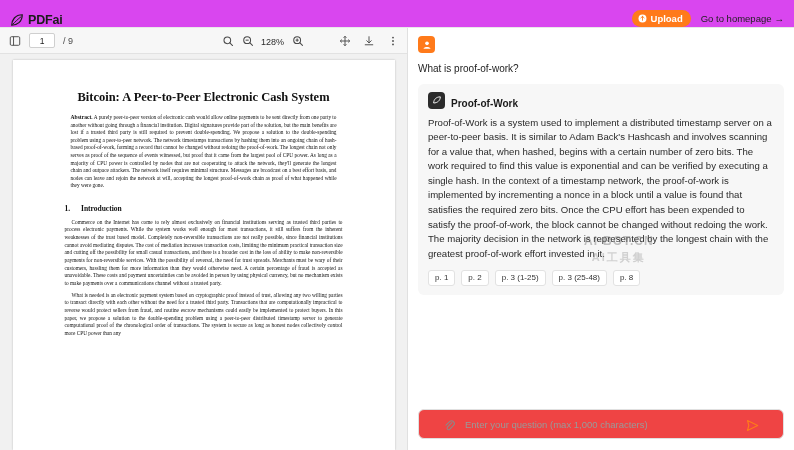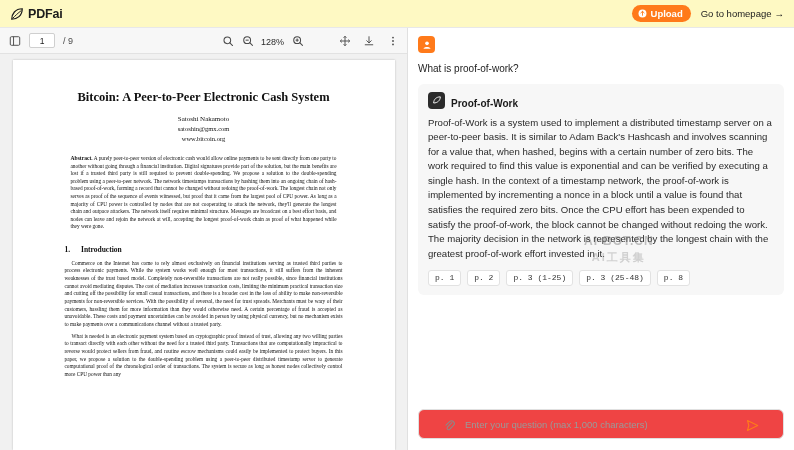--- a/index.html
+++ b/index.html
@@ -12,24 +12,24 @@
   }
   #app {
     width: 794px; height: 450px;
     display: flex; flex-direction: column;
     position: relative;
   }
 
   
   .topbar {
     height: 28px;
-    background: #fef9c3;
+    background: #d946ef;
     border-bottom: 1px solid #e8e8e8;
     display: flex;
-    align-items: center;
+    align-items: flex-end;
     padding: 0 10px;
     flex: 0 0 28px;
   }
   .brand {
     display: flex; align-items: center; gap: 4px;
   }
   .brand-mark { width: 14px; height: 14px; display: block; }
   .brand-name {
     font-size: 12.5px; font-weight: bold; color: #1b1b1b;
     letter-spacing: -0.2px;
@@ -233,21 +233,20 @@
   }
   .cite {
     background: #ffffff;
     border: 1px solid #e2e2e2;
     border-radius: 3px;
     font-size: 8px;
     color: #333;
     padding: 3px 6px;
     cursor: pointer;
     line-height: 1;
-    font-family: Liberation Mono, monospace;
   }
 
   
   .watermark {
     position: absolute;
     left: 176px; top: 206px;
     pointer-events: none;
     user-select: none;
     text-align: center;
     z-index: 5;
@@ -386,25 +385,20 @@
               <circle cx="7" cy="7" r="1.05" fill="#4a4a4a"></circle>
               <circle cx="7" cy="11" r="1.05" fill="#4a4a4a"></circle>
             </svg>
           </span>
         </div>
       </div>
 
       <div class="pdf-scroll">
         <div class="page">
           <div class="doc-title">Bitcoin: A Peer-to-Peer Electronic Cash System</div>
-          <div class="doc-author">
-            <div class="name">Satoshi Nakamoto</div>
-            <div>satoshin@gmx.com</div>
-            <div>www.bitcoin.org</div>
-          </div>
           <div class="abstract">
             <b>Abstract.</b>
             <span>A purely peer-to-peer version of electronic cash would allow online payments to be sent directly from one party to another without going through a financial institution. Digital signatures provide part of the solution, but the main benefits are lost if a trusted third party is still required to prevent double-spending. We propose a solution to the double-spending problem using a peer-to-peer network. The network timestamps transactions by hashing them into an ongoing chain of hash-based proof-of-work, forming a record that cannot be changed without redoing the proof-of-work. The longest chain not only serves as proof of the sequence of events witnessed, but proof that it came from the largest pool of CPU power. As long as a majority of CPU power is controlled by nodes that are not cooperating to attack the network, they'll generate the longest chain and outpace attackers. The network itself requires minimal structure. Messages are broadcast on a best effort basis, and nodes can leave and rejoin the network at will, accepting the longest proof-of-work chain as proof of what happened while they were gone.</span>
           </div>
           <div class="sec-head">
             <span class="num">1.</span>
             <span>Introduction</span>
           </div>
           <div class="body-text">
             <p>Commerce on the Internet has come to rely almost exclusively on financial institutions serving as trusted third parties to process electronic payments. While the system works well enough for most transactions, it still suffers from the inherent weaknesses of the trust based model. Completely non-reversible transactions are not really possible, since financial institutions cannot avoid mediating disputes. The cost of mediation increases transaction costs, limiting the minimum practical transaction size and cutting off the possibility for small casual transactions, and there is a broader cost in the loss of ability to make non-reversible payments for non-reversible services. With the possibility of reversal, the need for trust spreads. Merchants must be wary of their customers, hassling them for more information than they would otherwise need. A certain percentage of fraud is accepted as unavoidable. These costs and payment uncertainties can be avoided in person by using physical currency, but no mechanism exists to make payments over a communications channel without a trusted party.</p>

